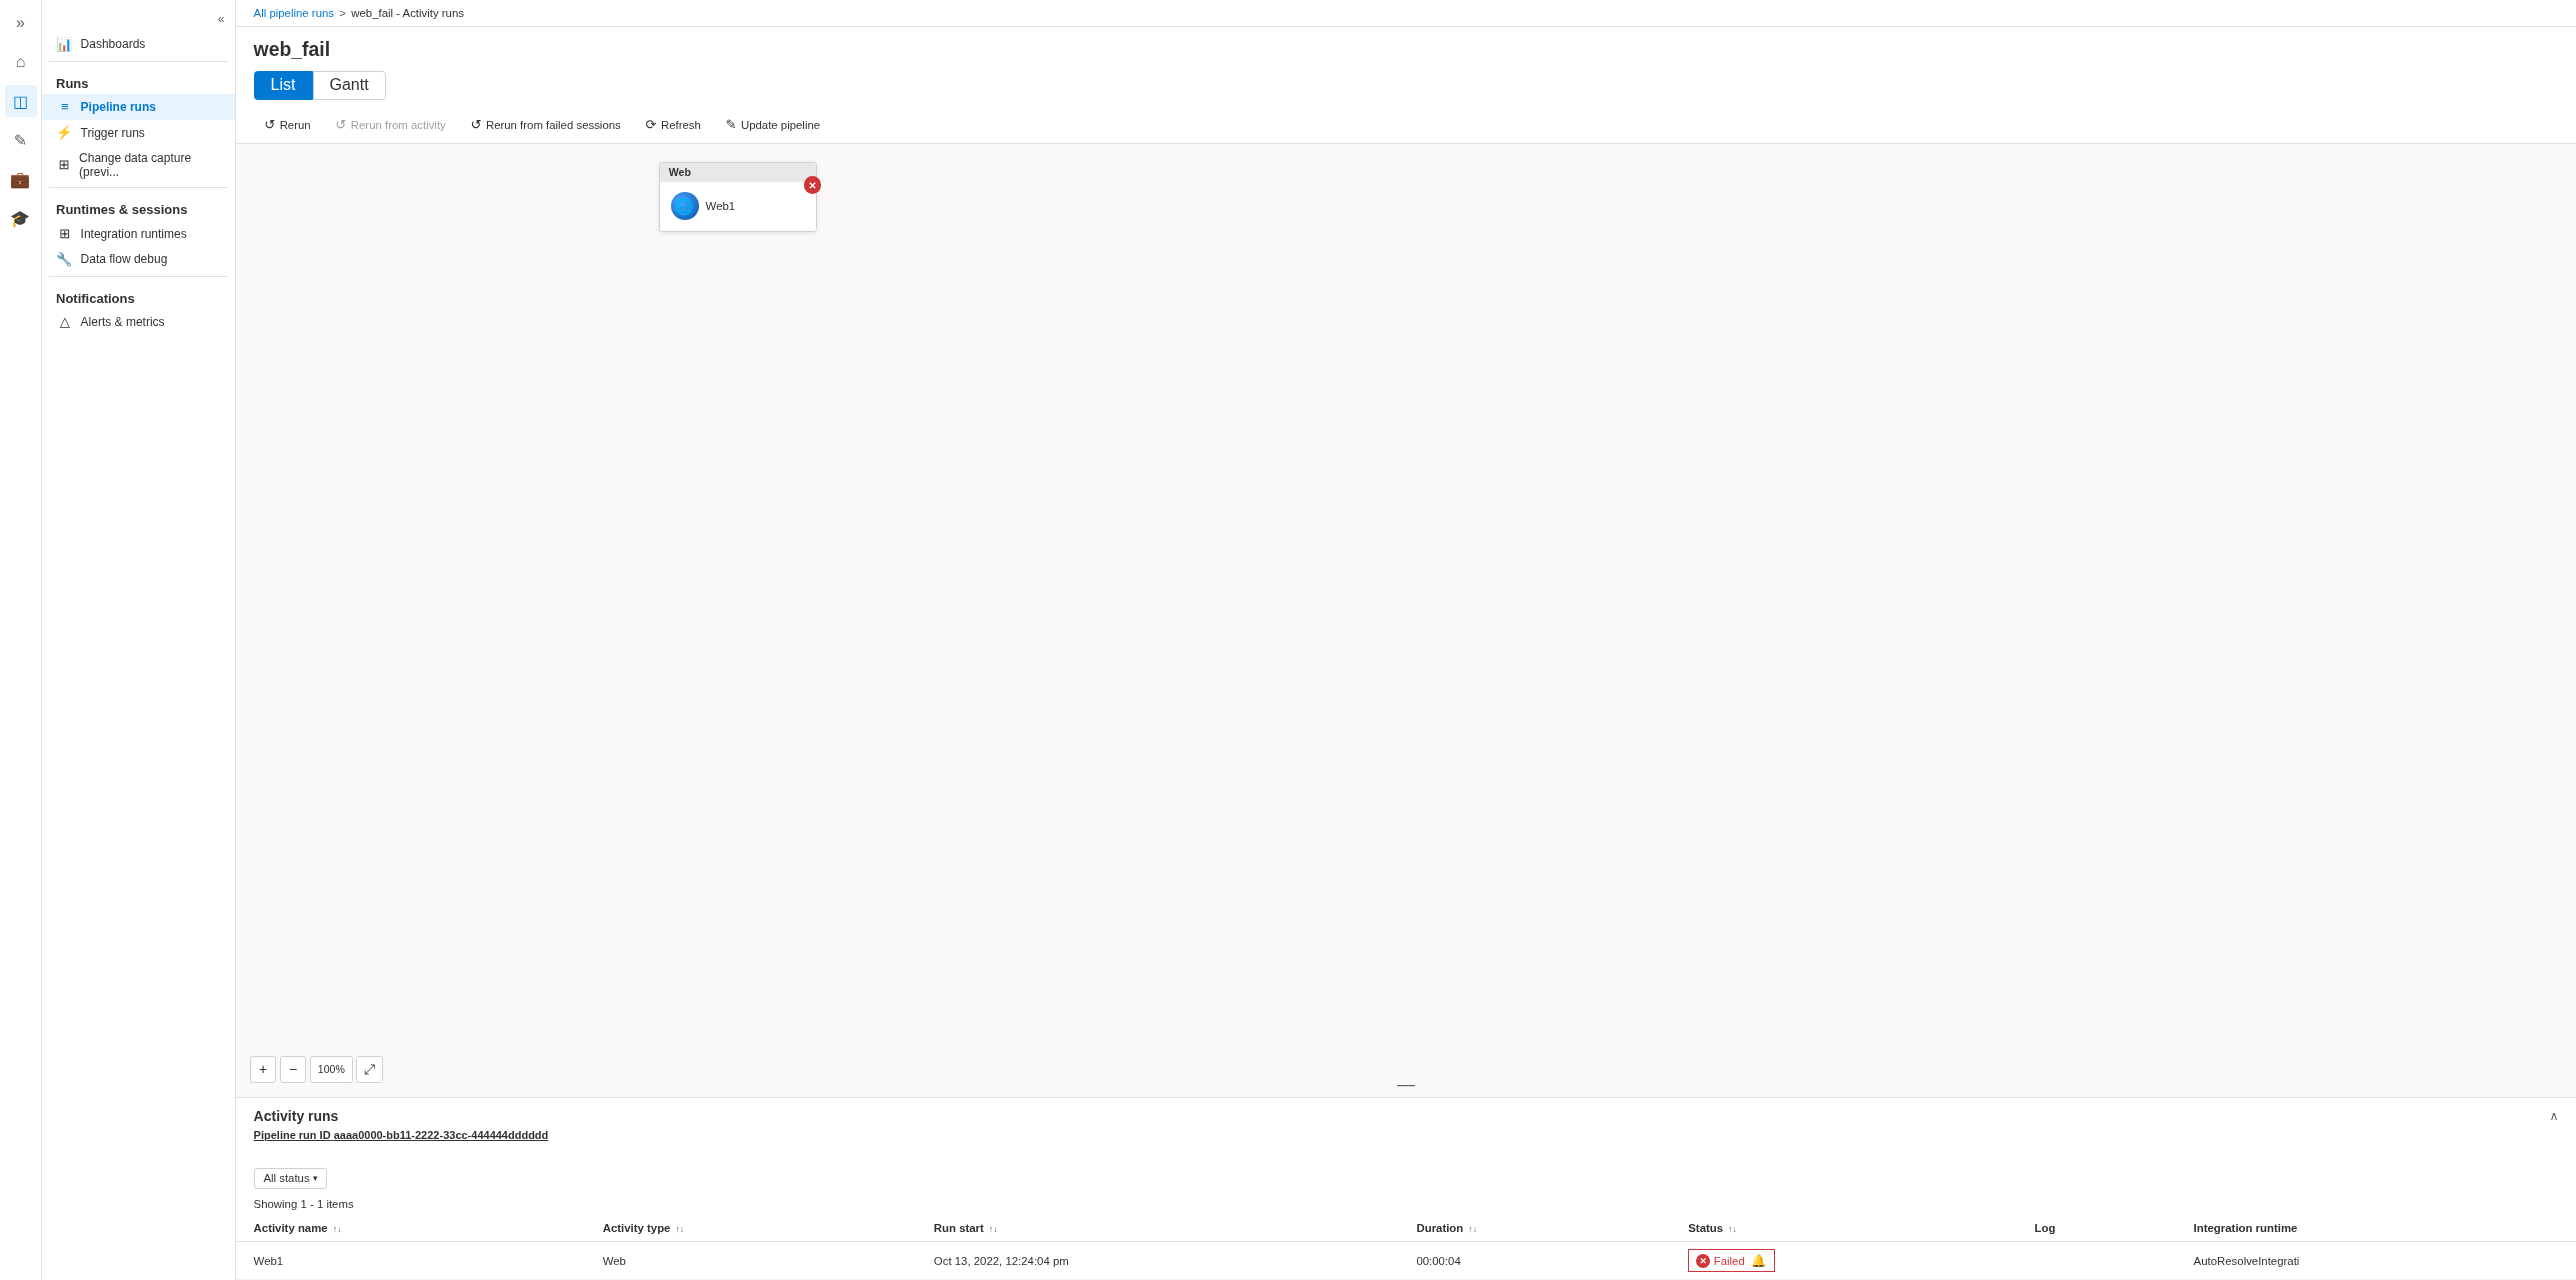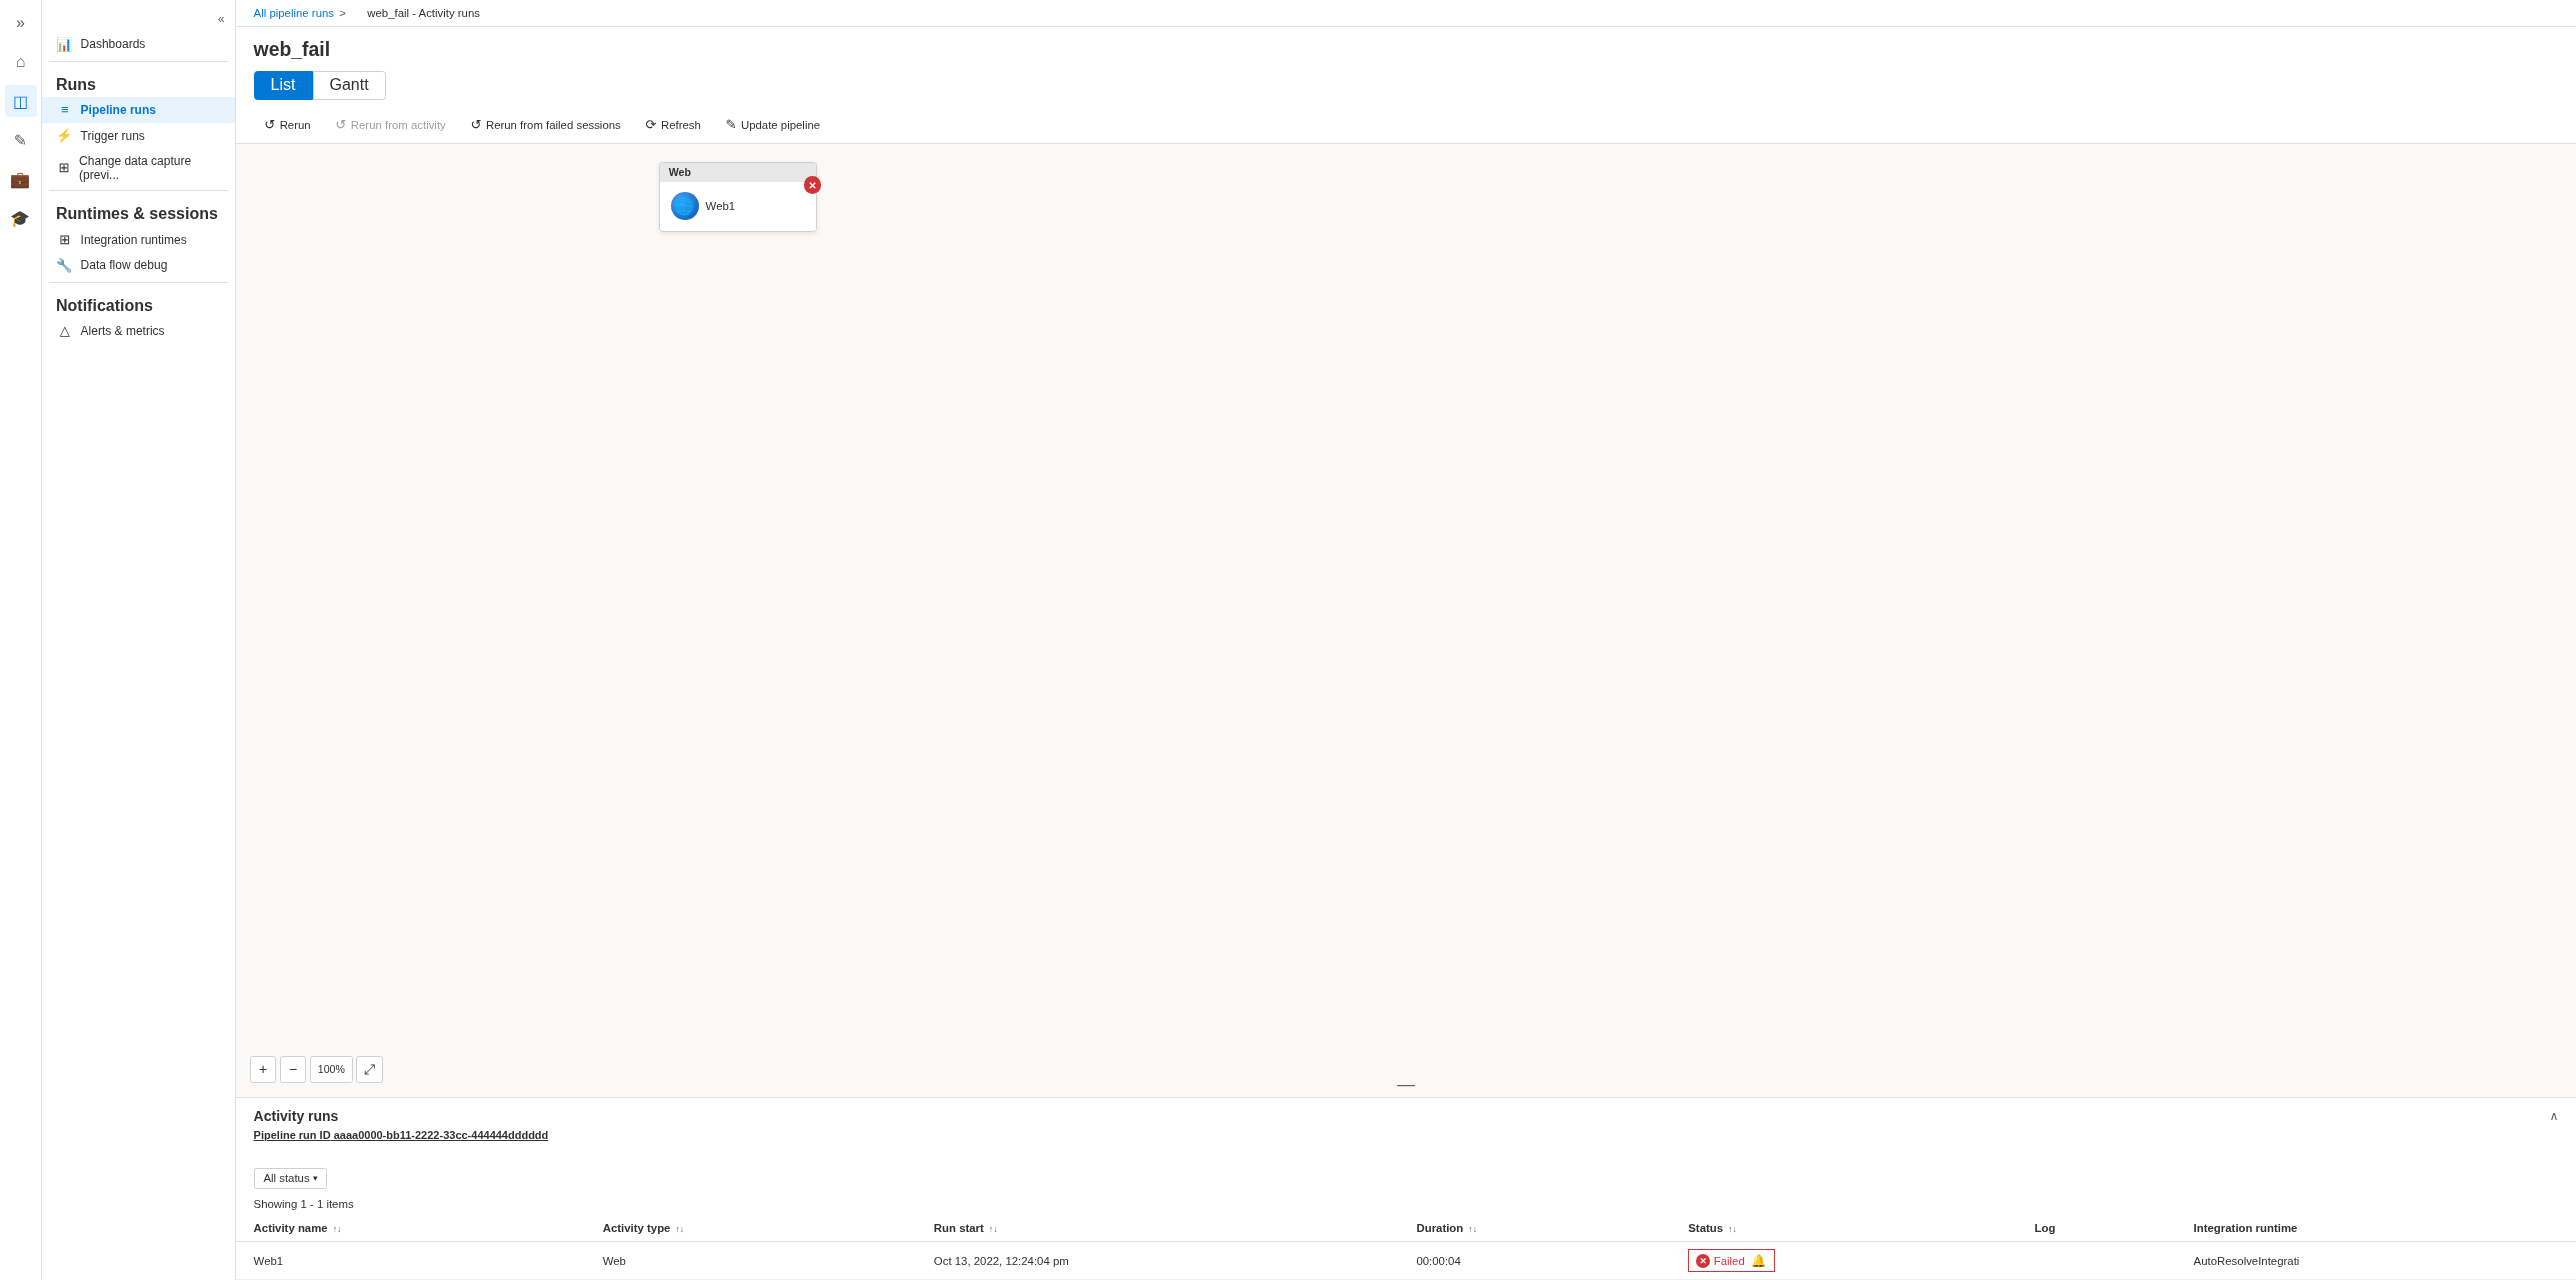--- a/index.html
+++ b/index.html
@@ -38,21 +38,21 @@
     .sidebar-icon-btn.active { background: #e8f4fd; color: #0078d4; }
 
     .sidebar-collapse {
       display: flex; justify-content: flex-end; padding: 3.5px 7px;
     }
     .sidebar-collapse-btn {
       cursor: pointer; color: #605e5c; font-size: 12.3px; padding: 1.8px 3.5px;
     }
 
     .sidebar-section-label {
-      font-size: 16px; font-weight: 600; color: #323130;
+      font-size: 13px; font-weight: 600; color: #323130;
       padding: 10.6px 14px 3.5px 14px;
     }
     .sidebar-divider { height: 0.9px; background: #e0e0e0; margin: 3.5px 7px; }
     .sidebar-item {
       display: flex; align-items: center; gap: 7px;
       padding: 5.3px 14px;
       cursor: pointer;
       color: #323130;
       border-radius: 0;
       font-size: 12px;
@@ -73,21 +73,21 @@
       padding: 7px 17.6px;
       font-size: 11.4px;
       color: #605e5c;
       border-bottom: 0.9px solid #e0e0e0;
       display: flex;
       align-items: center;
       gap: 5.3px;
     }
     .breadcrumb-link { color: #0078d4; cursor: pointer; }
     .breadcrumb-sep { color: #605e5c; }
-    .breadcrumb-current { color: #323130; margin-left: 16px; }
+    .breadcrumb-current { color: #323130; }
 
     
     .page-title {
       padding: 10.6px 17.6px 7px 17.6px;
       font-size: 19.4px;
       font-weight: 600;
       color: #323130;
     }
 
     

